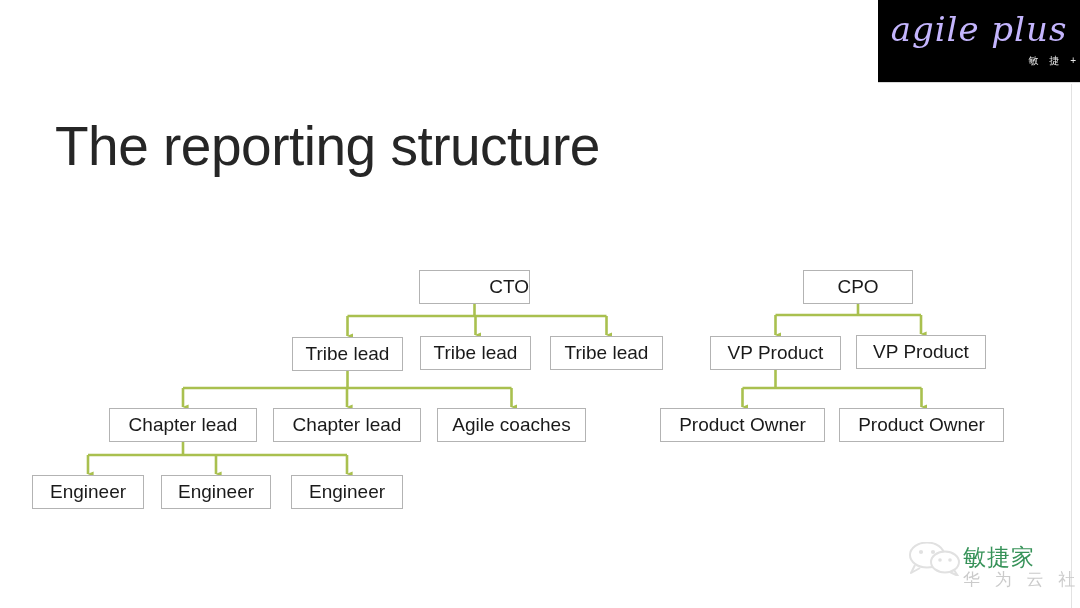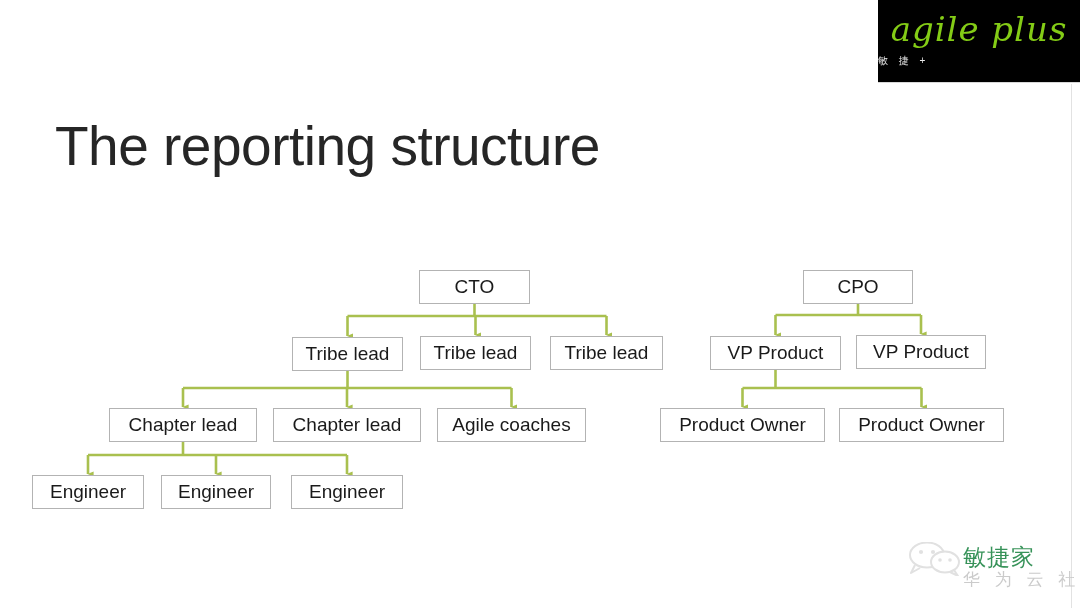--- a/index.html
+++ b/index.html
@@ -26,33 +26,33 @@
     width: 202px;
     height: 82px;
     background: #000000;
     box-sizing: border-box;
   }
   #logo .logo-word {
     position: absolute;
     left: 0; right: 0;
     top: 8px;
     text-align: center;
-    color: #84cc16;
+    color: #c4b5fd;
     font-family: "DejaVu Serif", serif;
     font-style: italic;
     font-size: 34px;
     letter-spacing: 1px;
     line-height: 42px;
     white-space: nowrap;
   }
   #logo .logo-sub {
     position: absolute;
     left: 0; right: 0;
     top: 54px;
-    text-align: left;
+    text-align: right;
     color: #e8e8e8;
     font-size: 10px;
     letter-spacing: 4px;
     white-space: nowrap;
   }
 
   
   #slide-edge {
     position: absolute;
     left: 1071px;
@@ -188,21 +188,21 @@
           <path d="M775.5 315 L921 315" stroke="#a9c04f" stroke-width="2.6" fill="none"></path>
           <path d="M775.5 315 L775.5 335" stroke="#a9c04f" stroke-width="2.6" fill="none" marker-end="url(#arrow)"></path>
           <path d="M921 315 L921 334" stroke="#a9c04f" stroke-width="2.6" fill="none" marker-end="url(#arrow)"></path>
           <path d="M775.5 370 L775.5 388" stroke="#a9c04f" stroke-width="2.6" fill="none"></path>
           <path d="M742.5 388 L921.5 388" stroke="#a9c04f" stroke-width="2.6" fill="none"></path>
           <path d="M742.5 388 L742.5 407" stroke="#a9c04f" stroke-width="2.6" fill="none" marker-end="url(#arrow)"></path>
           <path d="M921.5 388 L921.5 407" stroke="#a9c04f" stroke-width="2.6" fill="none" marker-end="url(#arrow)"></path>
         </g>
     </svg>
     <div id="node-layer">
-        <div class="node" style="left: 419px; top: 270px; width: 111px; height: 34px; border-color: rgb(179, 179, 179); background: rgb(255, 255, 255); color: rgb(26, 26, 26);">
+        <div class="node" style="left: 419px; top: 270px; width: 111px; height: 34px; border-color: rgb(179, 179, 179); background: rgb(255, 255, 255); color: rgb(26, 26, 26); justify-content: flex-end;">
           <span>CTO</span>
         </div>
         <div class="node" style="left: 292px; top: 337px; width: 111px; height: 34px; border-color: rgb(179, 179, 179); background: rgb(255, 255, 255); color: rgb(26, 26, 26);">
           <span>Tribe lead</span>
         </div>
         <div class="node" style="left: 420px; top: 336px; width: 111px; height: 34px; border-color: rgb(179, 179, 179); background: rgb(255, 255, 255); color: rgb(26, 26, 26);">
           <span>Tribe lead</span>
         </div>
         <div class="node" style="left: 550px; top: 336px; width: 113px; height: 34px; border-color: rgb(179, 179, 179); background: rgb(255, 255, 255); color: rgb(26, 26, 26);">
           <span>Tribe lead</span>

